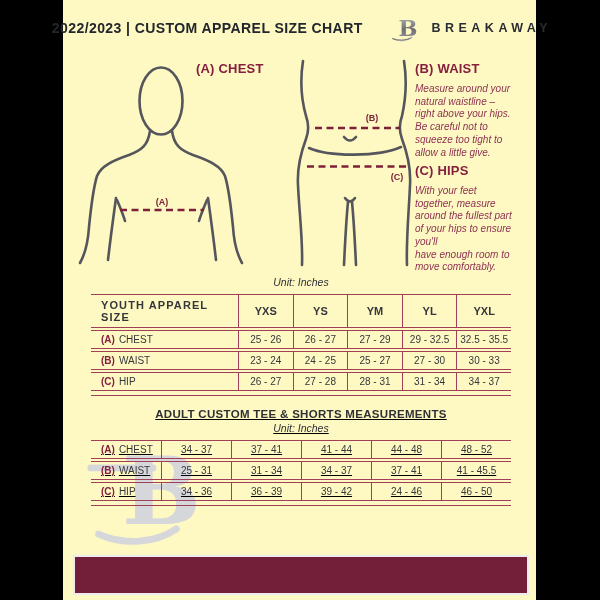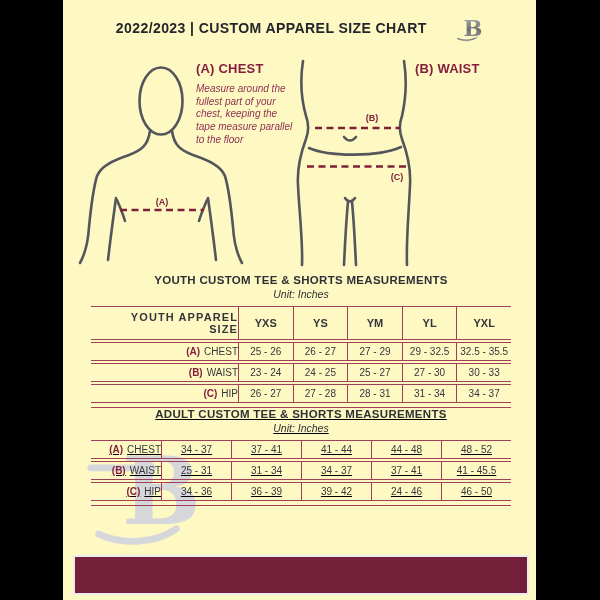--- a/index.html
+++ b/index.html
@@ -50,21 +50,21 @@
     table-layout:fixed;margin-top:4px;
   }
   table.size th, table.size td{
     border-top:1.5px solid #a13e58;border-bottom:1.5px solid #a13e58;
     color:#35363b;vertical-align:middle;
   }
   table.size th{font-size:11px;font-weight:bold;padding:4px 0;}
   table.size td{font-size:10px;padding:3px 0;}
   table.size th:nth-child(n+2), table.size td:nth-child(n+2){border-left:1.5px solid #a13e58;}
   th.lbl{width:137px;}
-  .lbl{text-align:right;padding-left:10px !important;}
+  .lbl{text-align:left;padding-left:10px !important;}
   th.lbl{font-size:9.5px;font-weight:normal;letter-spacing:1.1px;color:#3a3b40;}
   .pf{color:#861f3e;font-weight:bold;margin-right:4px;}
   .closing{border-top:1.5px solid #a13e58;margin-top:2px;}
   
   .footer-bar{
     position:absolute;left:10px;top:555px;width:452px;height:36px;
     background:#741f39;border:2px solid #edebed;z-index:2;
   }
 </style>
 </head>
@@ -80,20 +80,21 @@
           <linearGradient id="lg" x1="0" y1="0" x2="0" y2="1">
             <stop offset="0" stop-color="#b7b8bb"></stop>
             <stop offset="0.55" stop-color="#6f7074"></stop>
             <stop offset="1" stop-color="#9a9b9e"></stop>
           </linearGradient>
         </defs>
         <text class="logo-b" x="15" y="37" fill="url(#lg)">B</text>
         <path class="logo-stroke" d="M3 15.5 L27 15.5" stroke="url(#lg)"></path>
         <path class="logo-stroke" d="M6 41 C16 45.5 28 44.5 36 39" stroke="url(#lg)"></path>
       </svg>
+      <span class="brand-name">BREAKAWAY</span>
     </div>
   </div>
 
   <svg class="watermark" viewBox="0 0 54 48">
     <text class="logo-b" x="15" y="37" fill="#d6d7da">B</text>
     <path class="logo-stroke" d="M3 15.5 L27 15.5" stroke="#d6d7da"></path>
     <path class="logo-stroke" d="M6 41 C16 45.5 28 44.5 36 39" stroke="#d6d7da"></path>
   </svg>
 
   <svg class="figures" viewBox="0 0 473 600">
@@ -121,32 +122,42 @@
     <line class="dash" x1="57" y1="210" x2="141" y2="210"></line>
     <line class="dash" x1="252" y1="128" x2="337" y2="128"></line>
     <line class="dash" x1="244" y1="166.5" x2="346" y2="166.5"></line>
     <text class="fig-label" x="99" y="205">(A)</text>
     <text class="fig-label" x="309" y="121">(B)</text>
     <text class="fig-label" x="334" y="180">(C)</text>
   </svg>
 
   <div class="guide guide-a">
     <h3>(A) CHEST</h3>
-    <p>Measure around the
-fullest part of your
-chest, keeping the
-tape measure parallel
-to the floor</p>
   </div>
   <div class="guide guide-b">
     <h3>(B) WAIST</h3>
+    <p>Measure around your
+natural waistline –
+right above your hips.
+Be careful not to
+squeeze too tight to
+allow a little give.</p>
+  </div>
+  <div class="guide guide-c">
+    <h3>(C) HIPS</h3>
+    <p>With your feet
+together, measure
+around the fullest part
+of your hips to ensure
+you'll
+have enough room to
+move comfortably.</p>
   </div>
 
   <section class="tbl tbl-youth">
-    <h2>YOUTH CUSTOM TEE &amp; SHORTS MEASUREMENTS</h2>
     <div class="unit">Unit: Inches</div>
     <table class="size">
       <tbody>
           <tr>
         <th class="lbl">YOUTH APPAREL SIZE</th>
         <th>YXS</th>
         <th>YS</th>
         <th>YM</th>
         <th>YL</th>
         <th>YXL</th>

